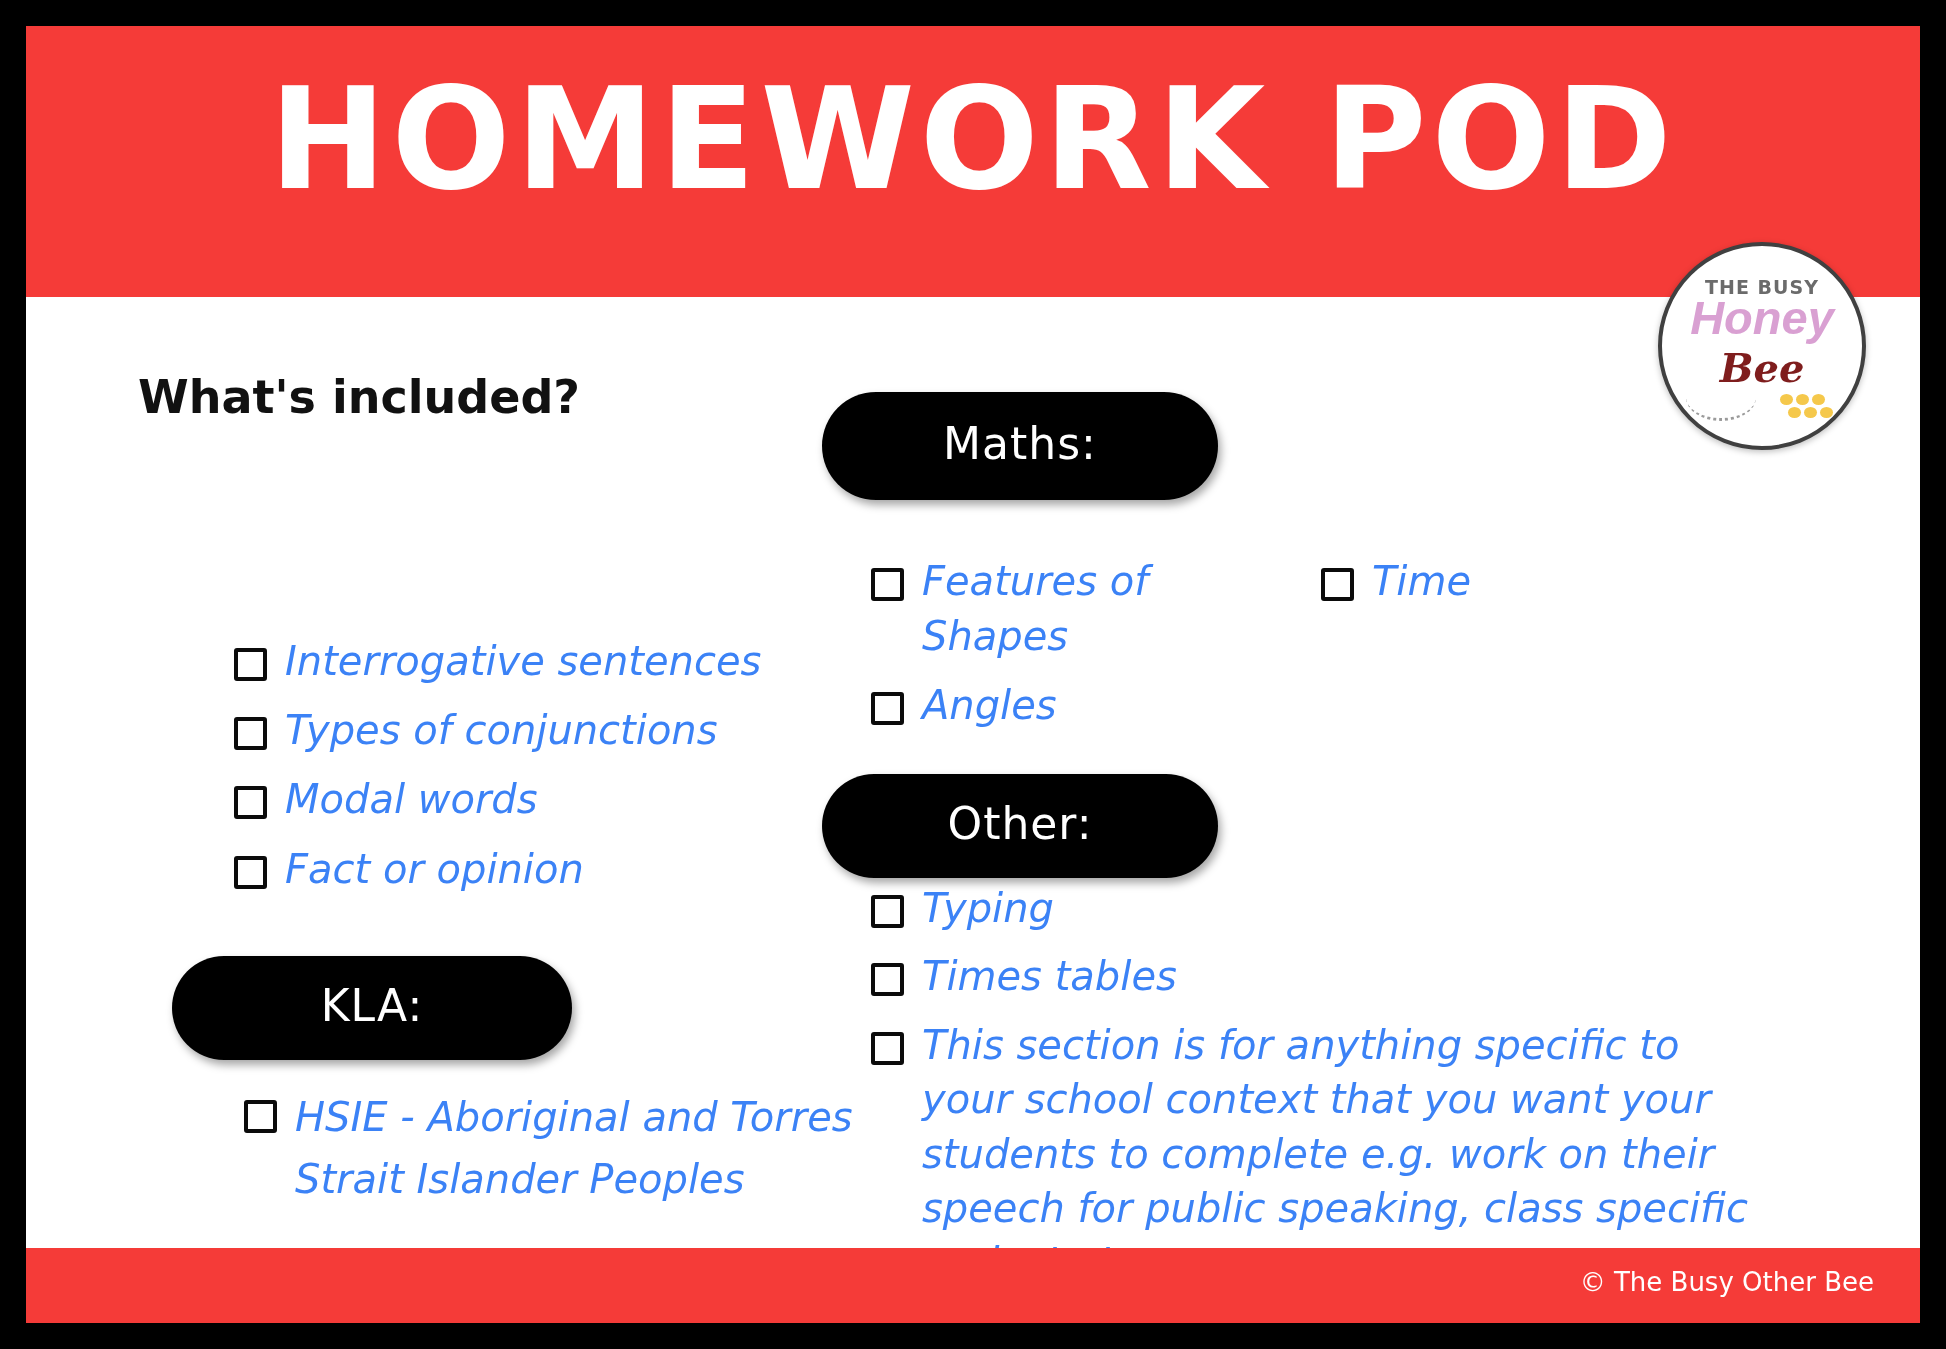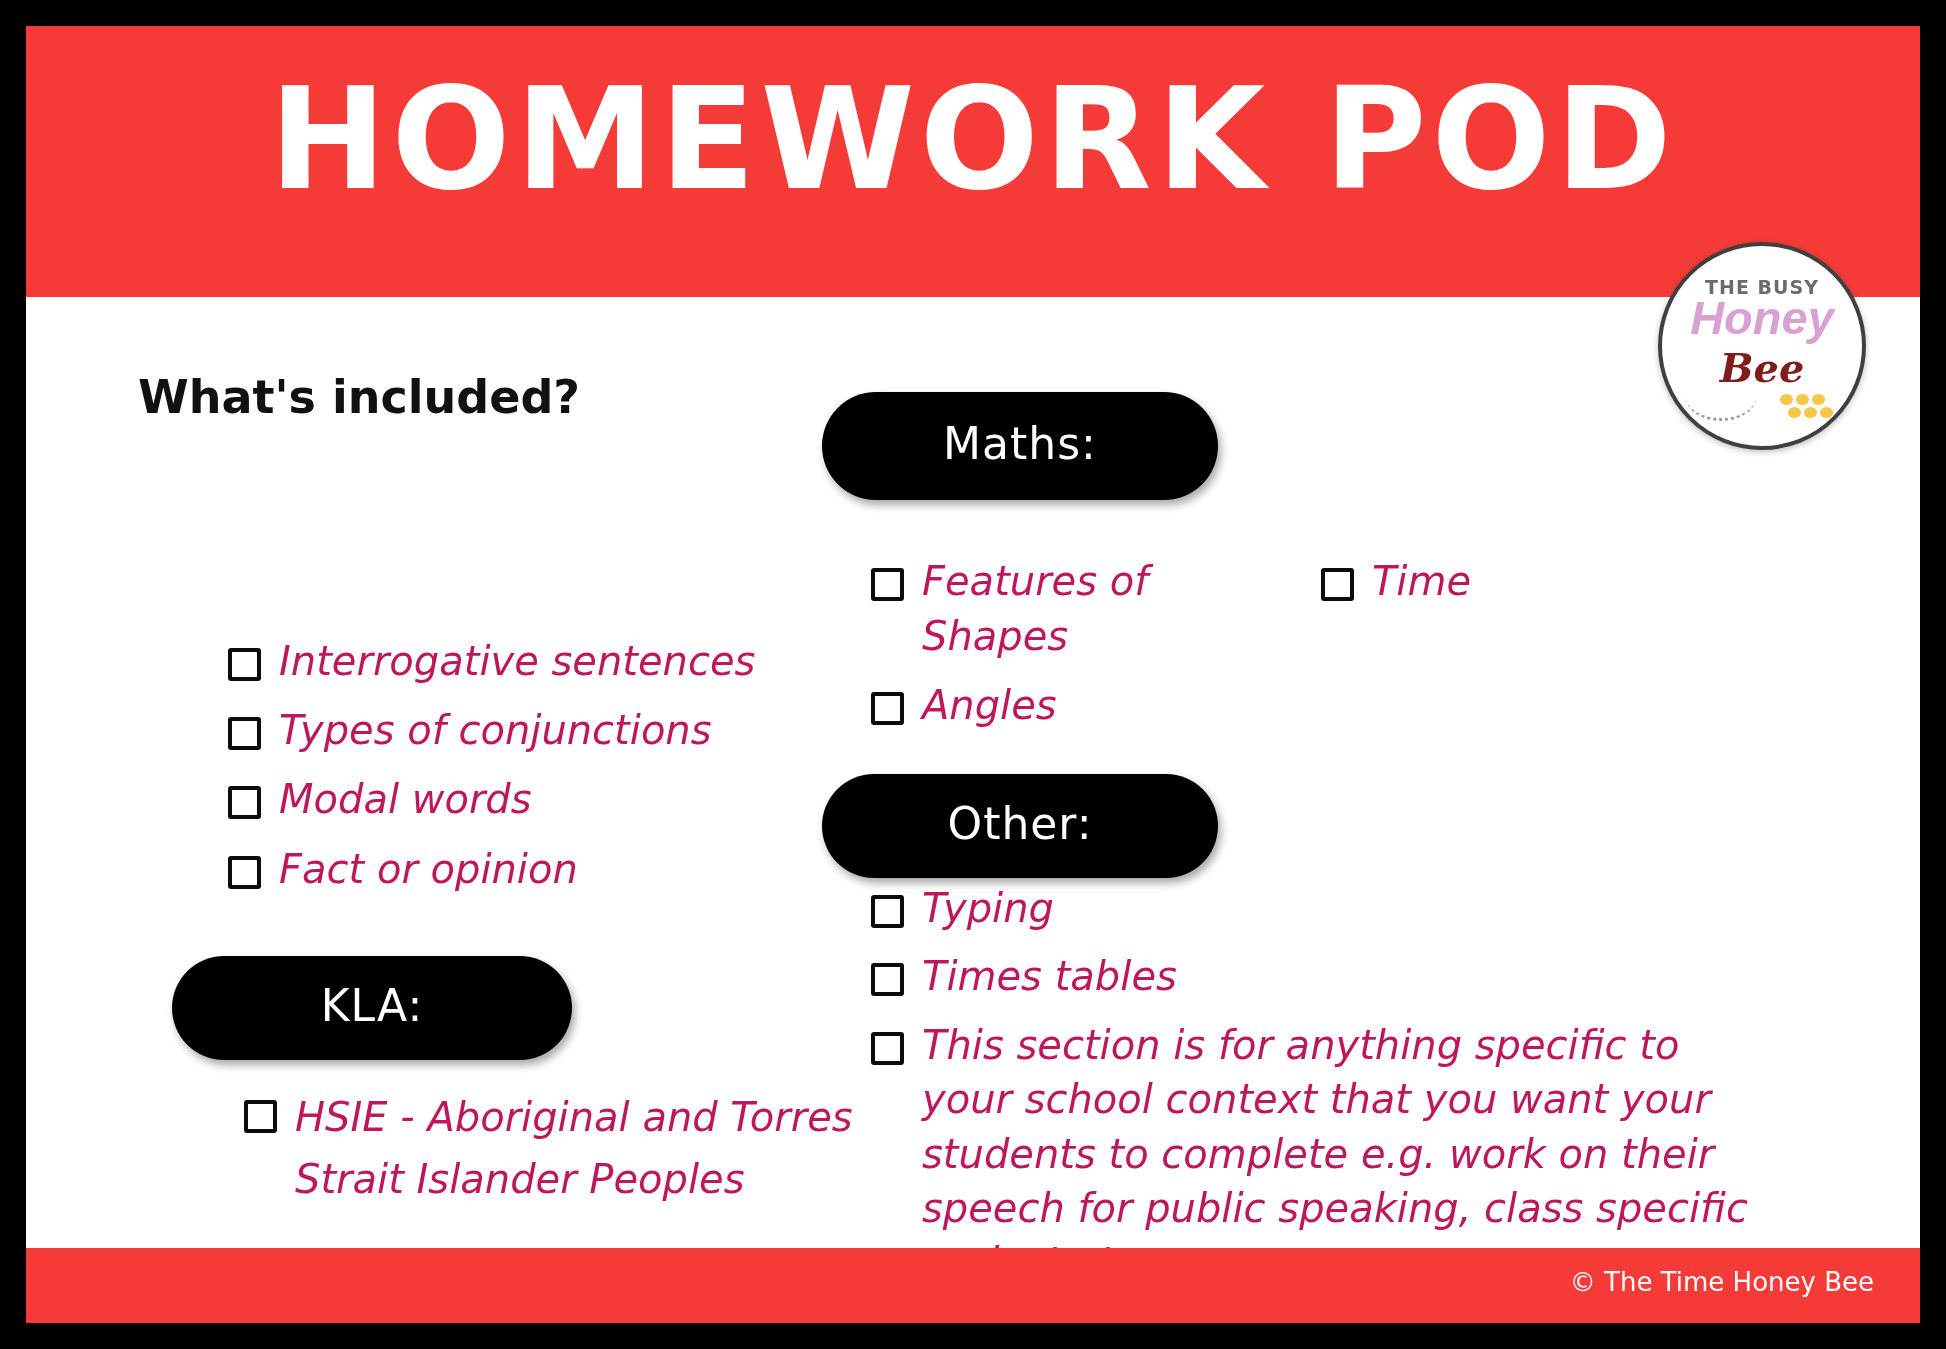--- a/index.html
+++ b/index.html
@@ -203,25 +203,25 @@
     height: 25px;
     border: 4px solid #0b0b0b;
     border-radius: 3px;
     margin-top: 14px;
     margin-right: 18px;
   }
   .item-text {
     font-family: "DejaVu Sans", sans-serif;
     font-style: italic;
     font-size: 40px;
-    color: #be185d;
+    color: #3b82f6;
     line-height: 1.38;
   }
   .english-items {
-    left: 202px;
+    left: 208px;
     top: 608px;
     width: 620px;
   }
   .kla-items {
     left: 218px;
     top: 1060px;
     width: 640px;
   }
   .kla-items .item-text { line-height: 1.55; }
   .maths-items {
@@ -323,17 +323,17 @@
         <div class="checkbox"></div>
         <div class="item-text">Times tables</div>
       </div>
       <div class="item">
         <div class="checkbox"></div>
         <div class="item-text">This section is for anything specific to your school context that you want your students to complete e.g. work on their speech for public speaking, class specific project etc</div>
       </div>
     </div>
 
     <div class="footer-bar">
-      <div class="footer-credit">© The Time Honey Bee</div>
+      <div class="footer-credit">© The Busy Other Bee</div>
     </div>
 
   </div>
 </div>
 
 </body></html>

